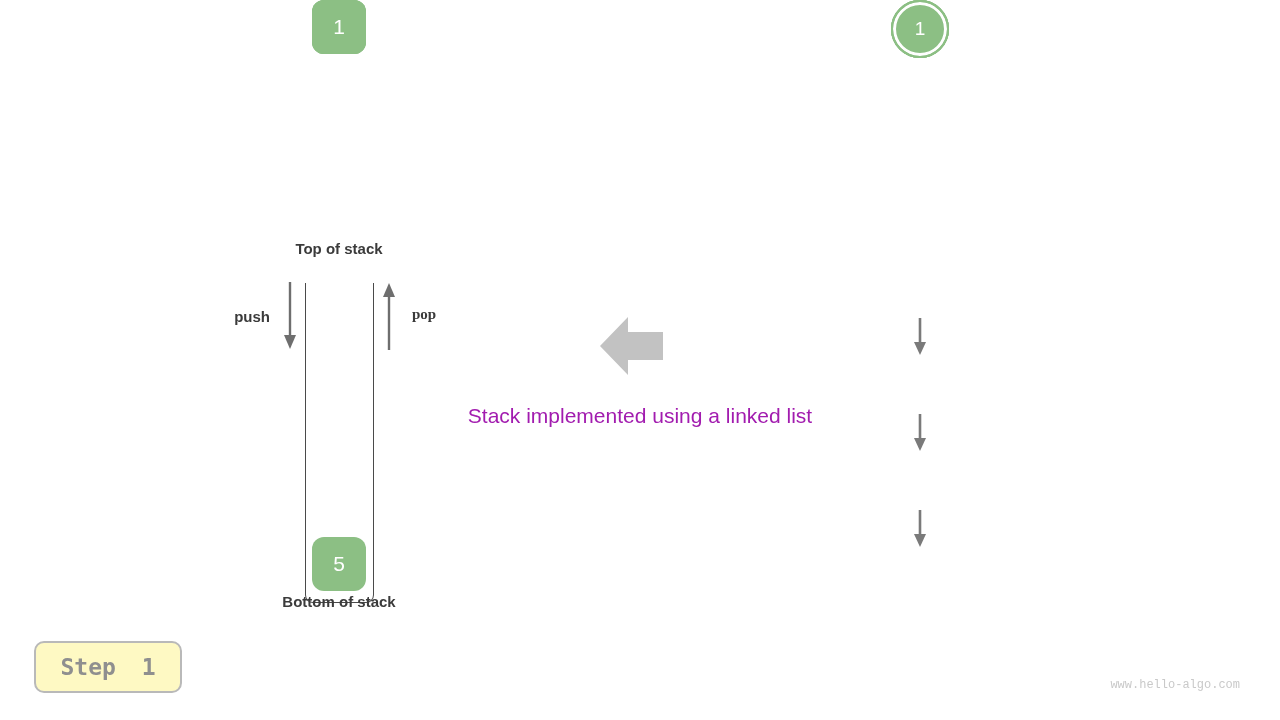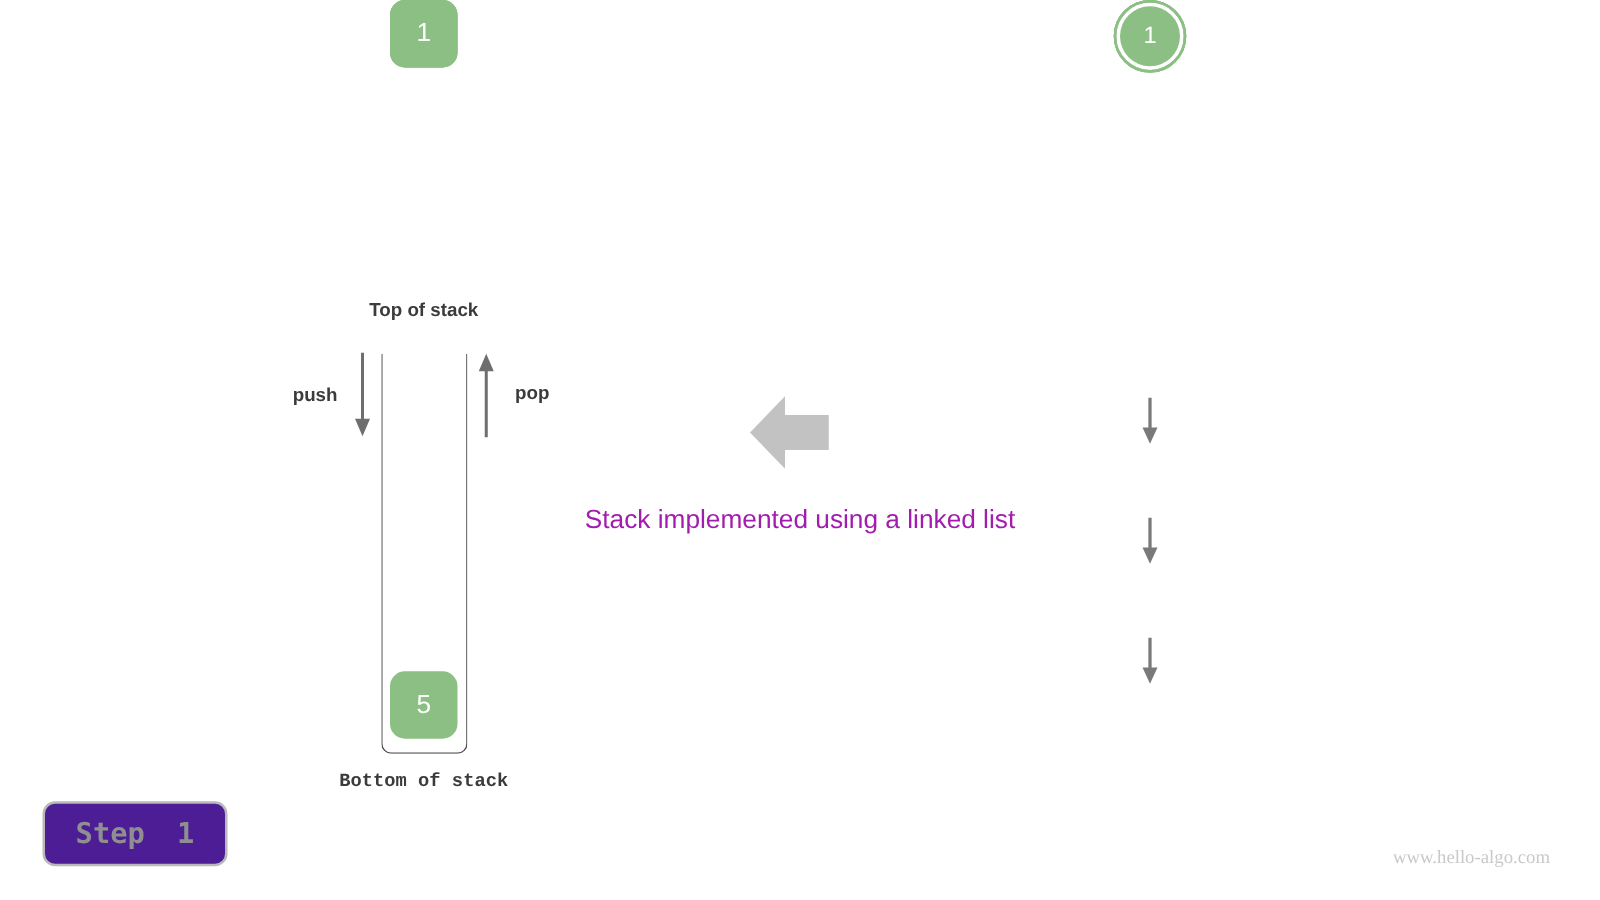--- a/index.html
+++ b/index.html
@@ -20,23 +20,23 @@
   .abs { position: absolute; }
 
   
   .lbl-bold {
     font-size: 15px;
     font-weight: bold;
     color: #3b3b3b;
     white-space: nowrap;
   }
   .lbl-top    { left: 239px; top: 240px; width: 200px; text-align: center; }
-  .lbl-bottom { left: 239px; top: 617px; width: 200px; text-align: center; font-family: Liberation Mono, monospace; }
+  .lbl-bottom { left: 239px; top: 593px; width: 200px; text-align: center; }
   .lbl-push   { left: 170px; top: 308px; width: 100px; text-align: right; }
-  .lbl-pop    { left: 412px; top: 306px; width: 100px; text-align: left; }
+  .lbl-pop    { left: 412px; top: 306px; width: 100px; text-align: left; font-family: Liberation Serif, serif; }
   .lbl-head   { left: 675px; top: 280px; width: 200px; text-align: right; }
   .lbl-tail   { left: 675px; top: 566px; width: 200px; text-align: right; }
 
   .caption {
     left: 340px; top: 404px; width: 600px;
     text-align: center;
     font-size: 21px;
     color: #a21caf;
     white-space: nowrap;
   }
@@ -94,39 +94,39 @@
 
   .push-arrow { left: 281px; top: 282px; }
   .pop-arrow  { left: 380px; top: 282px; }
   .big-arrow  { left: 598px; top: 314px; }
 
   
   .step-badge {
     left: 34px; top: 641px;
     width: 148px; height: 52px;
     box-sizing: border-box;
-    background: #4c1d95;
+    background: #fef9c3;
     border: 2px solid #b9b9b9;
     border-radius: 10px;
     display: flex;
     align-items: center;
     justify-content: center;
     font-family: "DejaVu Sans Mono", "Liberation Mono", monospace;
     font-size: 23px;
     font-weight: bold;
     color: #8f8f8f;
     word-spacing: 12px;
     white-space: nowrap;
   }
 
   
   .watermark {
     right: 40px; top: 678px;
-    font-family: Liberation Serif, serif;
-    font-size: 15px;
+    font-family: Liberation Mono, monospace;
+    font-size: 12px;
     color: #c9c9c9;
     white-space: nowrap;
   }
 </style>
 </head>
 <body>
 
 <div class="canvas">
 
   <div class="abs lbl-bold lbl-top">Top of stack</div>

